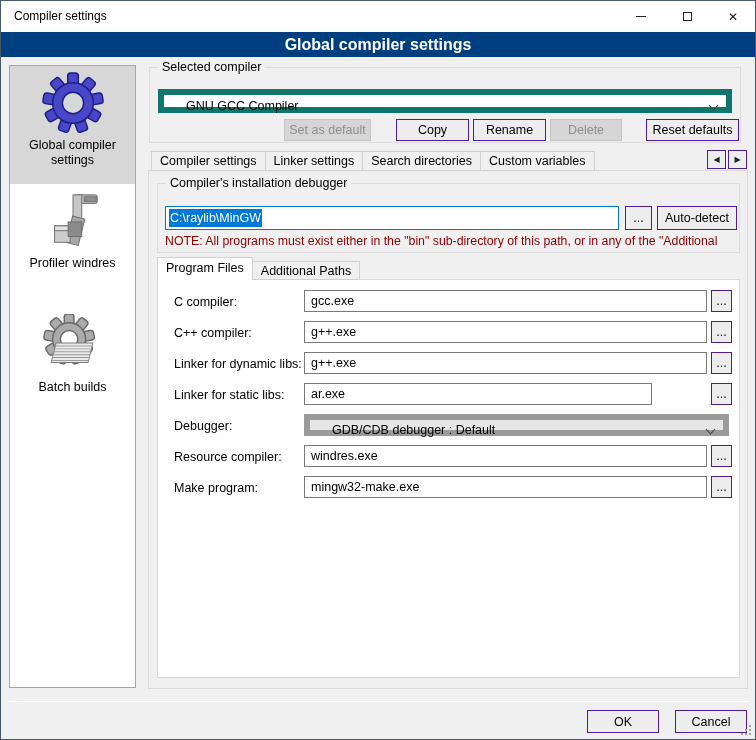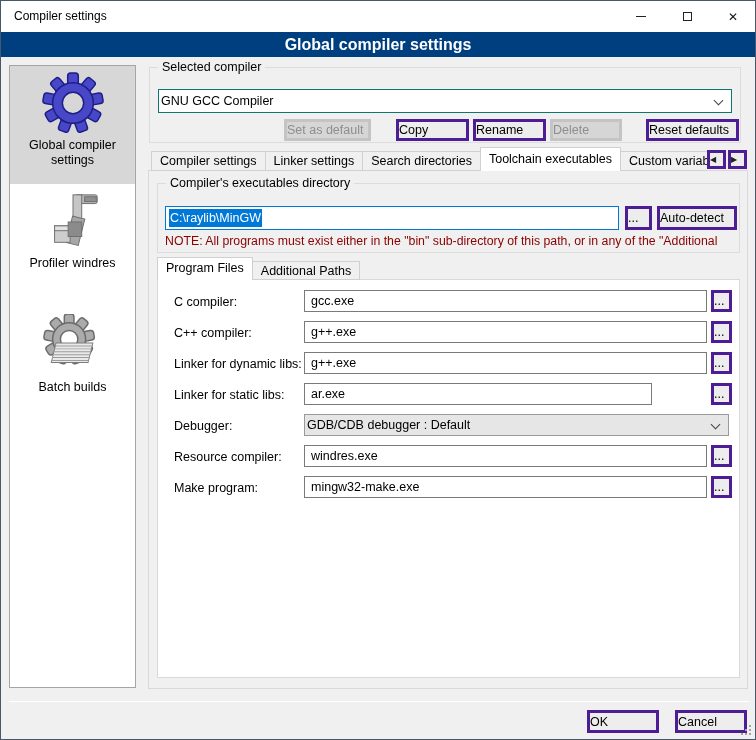--- a/index.html
+++ b/index.html
@@ -25,26 +25,26 @@
   
   .side-list{position:absolute;left:8px;top:64px;width:127px;height:623px;background:#fff;border:1px solid #a5a5a5;}
   .side-item{position:absolute;left:0;width:125px;text-align:center;}
   .side-item.sel{background:#d7d7d7;}
   .side-item .icon{display:block;margin:0 auto;}
   .side-item .lbl{display:block;margin:4px auto 0;width:112px;line-height:15px;}
   
   .grp{position:absolute;border:1px solid #dcdcdc;}
   .grp>.glabel{position:absolute;top:-8px;left:8px;background:#f0f0f0;padding:0 4px;line-height:15px;}
   
-  .combo{position:absolute;background:#fff;border:1px solid #0f766e;line-height:22px;padding-left:2px;}
+  .combo{position:absolute;background:#fff;border:6px solid #0f766e;line-height:22px;padding-left:22px;}
   .combo.gray{background:#e6e6e6;border-color:#9a9a9a;}
   .chev{position:absolute;right:9px;top:7px;width:7px;height:7px;
         border-right:1.4px solid #444;border-bottom:1.4px solid #444;transform:rotate(45deg);}
-  .btn{position:absolute;background:#ededed;border:3px solid #4c1d95;
-       display:flex;align-items:center;font-size:12.5px;}
+  .btn{position:absolute;background:#ededed;border:1px solid #4c1d95;
+       display:flex;align-items:center;justify-content:center;font-size:12.5px;}
   .btn.disabled{background:#d6d6d6;border-color:#c4c4c4;color:#8e8e8e;}
   .tinput{position:absolute;background:#fff;border:1px solid #7a7a7a;line-height:20px;padding-left:6px;
           white-space:nowrap;overflow:hidden;}
   .flabel{position:absolute;line-height:16px;}
   
   .tabstrip{position:absolute;display:flex;align-items:flex-end;}
   .tab{flex:0 0 auto;border:1px solid #d0d0d0;background:#f0f0f0;height:20px;
        padding:0 8px;line-height:19px;white-space:nowrap;overflow:hidden;margin-right:-1px;}
   .tab.active{background:#fff;border-bottom:none;height:24px;line-height:23px;position:relative;z-index:3;}
   .tabstrip.inner .tab{height:19px;line-height:18px;}
@@ -172,33 +172,32 @@
   <div class="btn" style="left:645px;top:118px;width:93px;height:22px;">
       <span>Reset defaults</span>
     </div>
 
   <div class="page-outer"></div>
 
   <div class="tabstrip" style="left:150px;top:146px;height:24px;width:556px;overflow:hidden;">
     <span class="tab">Compiler settings</span>
     <span class="tab">Linker settings</span>
     <span class="tab">Search directories</span>
-    <span class="tab active">Toolchain executables</span>
     <span class="tab">Custom variables</span>
 
   </div>
   <div class="btn arrowbtn" style="left:706px;top:149px;width:19px;height:19px;">
       <span>◀</span>
     </div>
   <div class="btn arrowbtn" style="left:727px;top:149px;width:19px;height:19px;">
       <span>▶</span>
     </div>
 
   <div class="grp" style="left:156px;top:182px;width:583px;height:70px;">
-    <span class="glabel">Compiler's executables directory</span>
+    <span class="glabel">Compiler's installation debugger</span>
   </div>
   <div class="path-box">
     <span class="selected">C:\raylib\MinGW</span>
   </div>
   <div class="btn" style="left:624px;top:205px;width:27px;height:24px;">
       <span>...</span>
     </div>
   <div class="btn" style="left:656px;top:205px;width:80px;height:24px;">
       <span>Auto-detect</span>
     </div>

